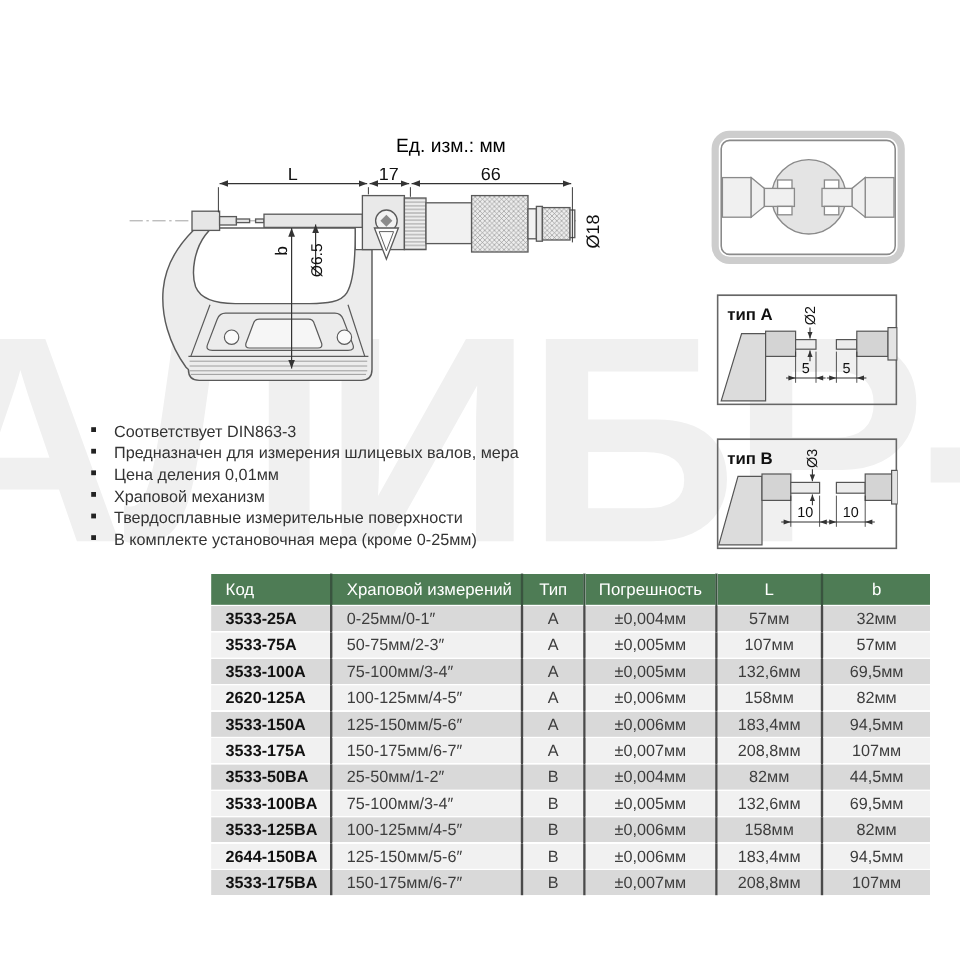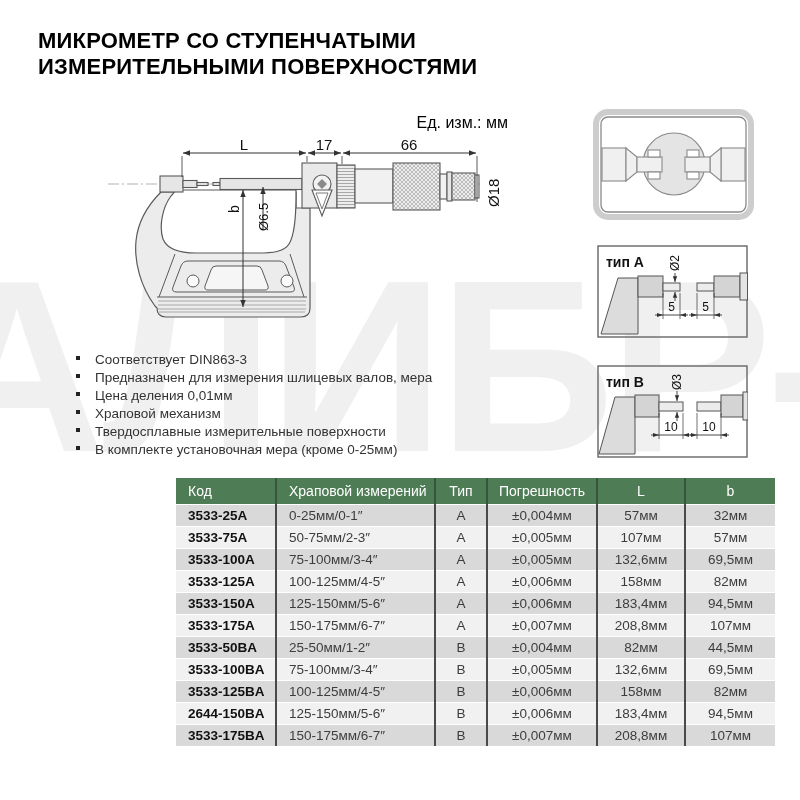--- a/index.html
+++ b/index.html
@@ -13,21 +13,21 @@
   .watermark{
     position:absolute; left:-215px; top:244px; z-index:0;
     font-size:245px; font-weight:bold; letter-spacing:-6px;
     color:#f0f0f0; white-space:nowrap; line-height:1; user-select:none;
   }
   .layer{position:absolute; z-index:1;}
   .title{
     left:38px; top:28px; font-size:22px; font-weight:bold; line-height:26px;
     letter-spacing:0.2px;
   }
-  .units{ left:330px; top:114px; width:178px; text-align:right; font-size:16px; }
+  .units{ left:330px; top:114px; width:178px; text-align:left; font-size:16px; }
   .drawing{ left:100px; top:140px; }
   .box1{ left:592px; top:108px; }
   .box2{ left:597px; top:245px; }
   .box3{ left:597px; top:365px; }
   ul.features{
     left:76px; top:349px; width:460px; list-style:none; margin:0; padding:0;
     font-size:13.5px; color:#333;
   }
   ul.features li{ display:flex; align-items:flex-end; height:18px; }
   ul.features .bullet{
@@ -59,24 +59,20 @@
   table.spec td.c2, table.spec td.c3, table.spec td.c4, table.spec td.c5{ text-align:center; }
   svg text{ font-family:"Liberation Sans", sans-serif; fill:#111; }
 </style>
 </head>
 <body>
 
 <div class="page">
 
   <div class="watermark">КАЛИБР-УРАЛ</div>
 
-  <div class="layer title">
-    <div>МИКРОМЕТР СО СТУПЕНЧАТЫМИ</div>
-    <div>ИЗМЕРИТЕЛЬНЫМИ ПОВЕРХНОСТЯМИ</div>
-  </div>
 
   <div class="layer units">Ед. изм.: мм</div>
 
   <svg class="layer drawing" width="420" height="200" viewBox="0 0 420 200">
     <defs>
       <marker id="arr" viewBox="0 0 10 10" refX="9" refY="5" markerWidth="8" markerHeight="8" orient="auto-start-reverse">
         <path d="M0,1.5 L9,5 L0,8.5 Z" fill="#333"></path>
       </marker>
       <pattern id="ch" width="4" height="4" patternUnits="userSpaceOnUse">
         <rect width="4" height="4" fill="#ededed"></rect>
@@ -286,21 +282,21 @@
           </tr>
           <tr>
             <td class="c0">3533-100A</td>
             <td class="c1">75-100мм/3-4″</td>
             <td class="c2">A</td>
             <td class="c3">±0,005мм</td>
             <td class="c4">132,6мм</td>
             <td class="c5">69,5мм</td>
           </tr>
           <tr>
-            <td class="c0">3533-125A</td>
+            <td class="c0">2620-125A</td>
             <td class="c1">100-125мм/4-5″</td>
             <td class="c2">A</td>
             <td class="c3">±0,006мм</td>
             <td class="c4">158мм</td>
             <td class="c5">82мм</td>
           </tr>
           <tr>
             <td class="c0">3533-150A</td>
             <td class="c1">125-150мм/5-6″</td>
             <td class="c2">A</td>

